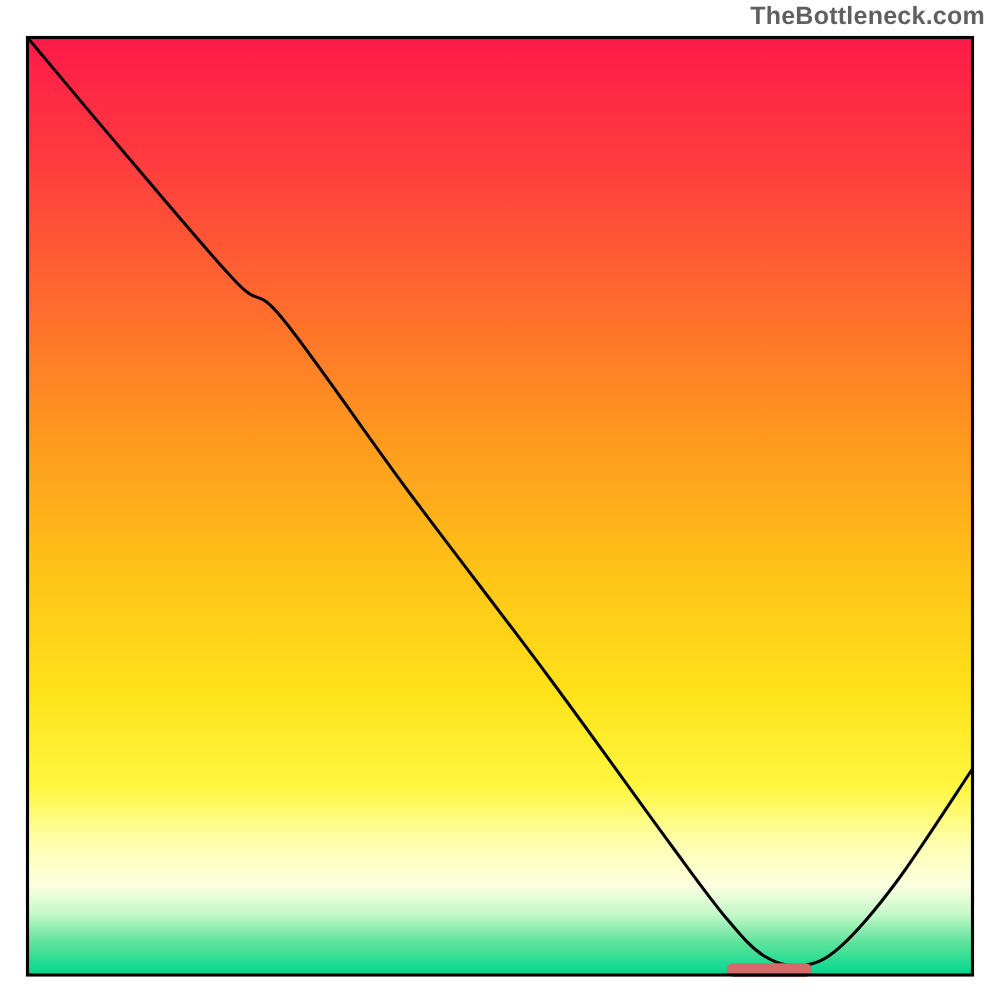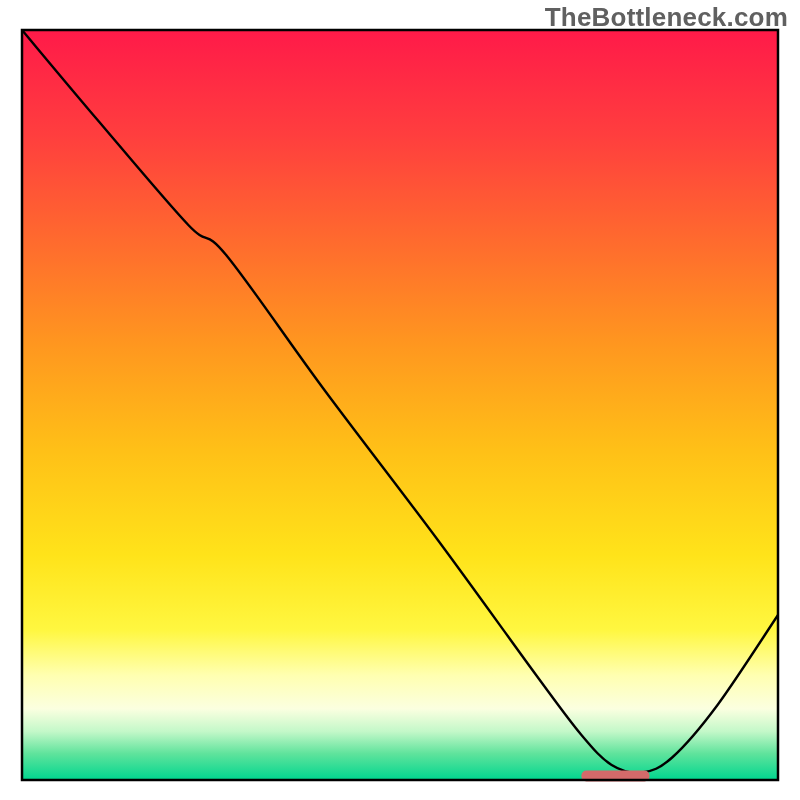--- a/index.html
+++ b/index.html
@@ -13,21 +13,21 @@
   }
   .stage {
     position: relative;
     width: 800px;
     height: 800px;
   }
   .watermark {
     position: absolute;
     top: 2px;
     right: 12px;
-    font-size: 26px;
+    font-size: 20px;
     font-weight: 600;
     color: #606060;
     letter-spacing: 0.2px;
   }
   svg {
     display: block;
   }
 </style>
 </head>
 <body>

